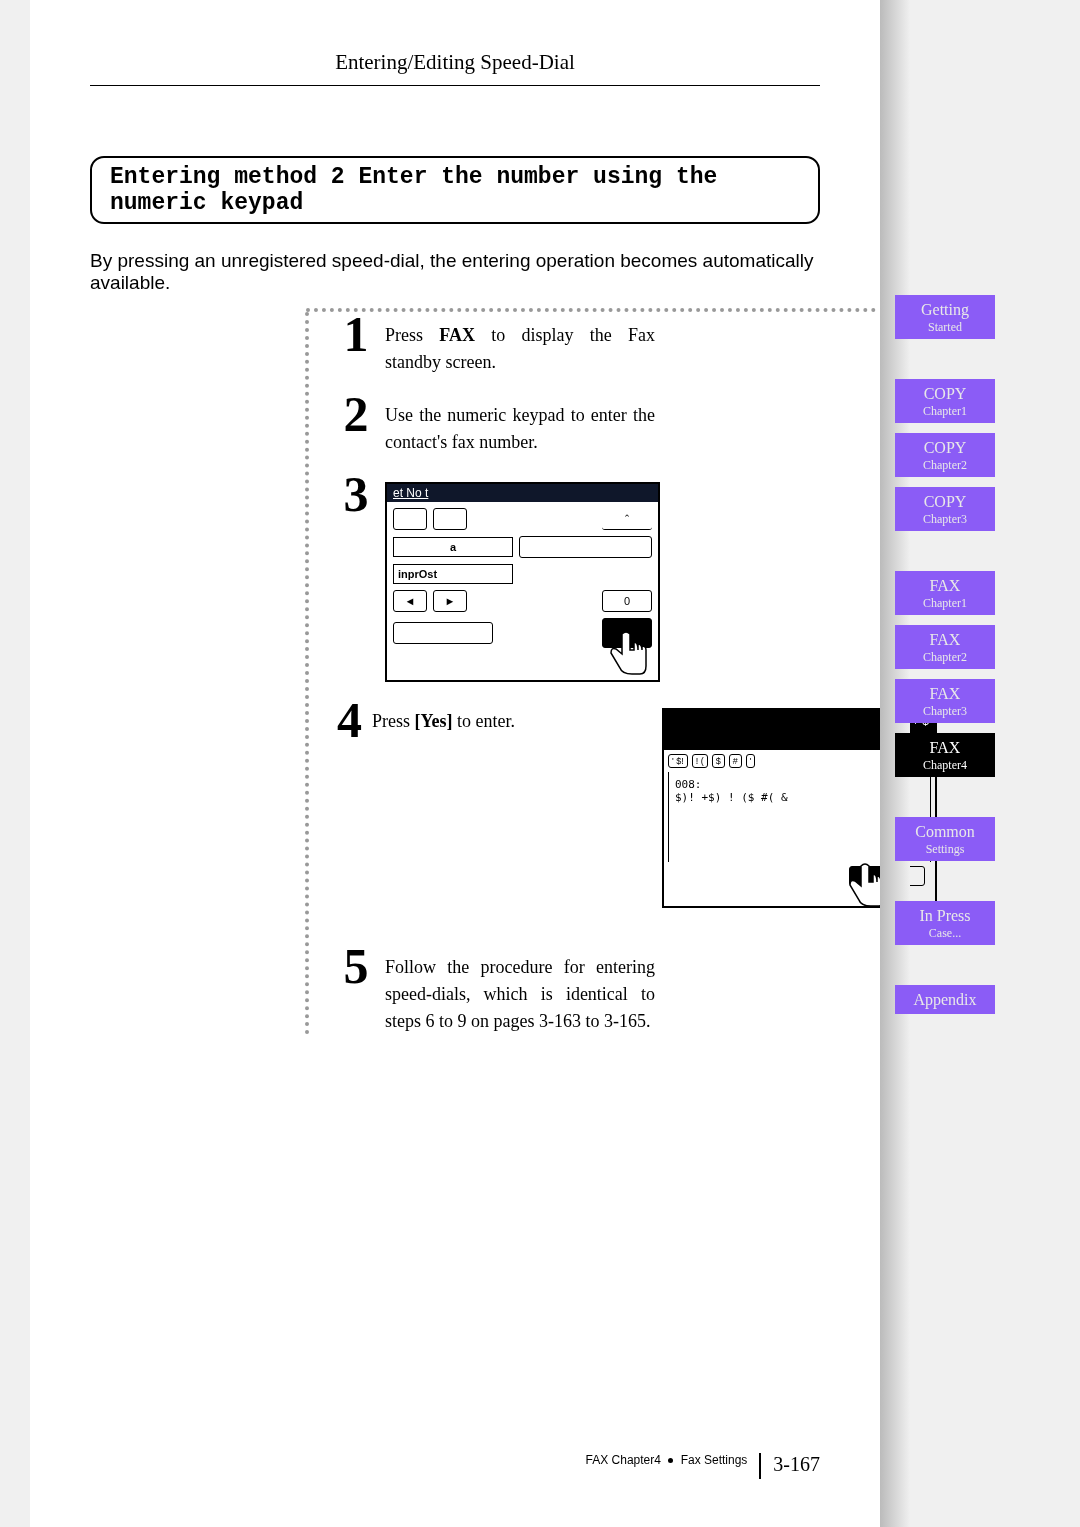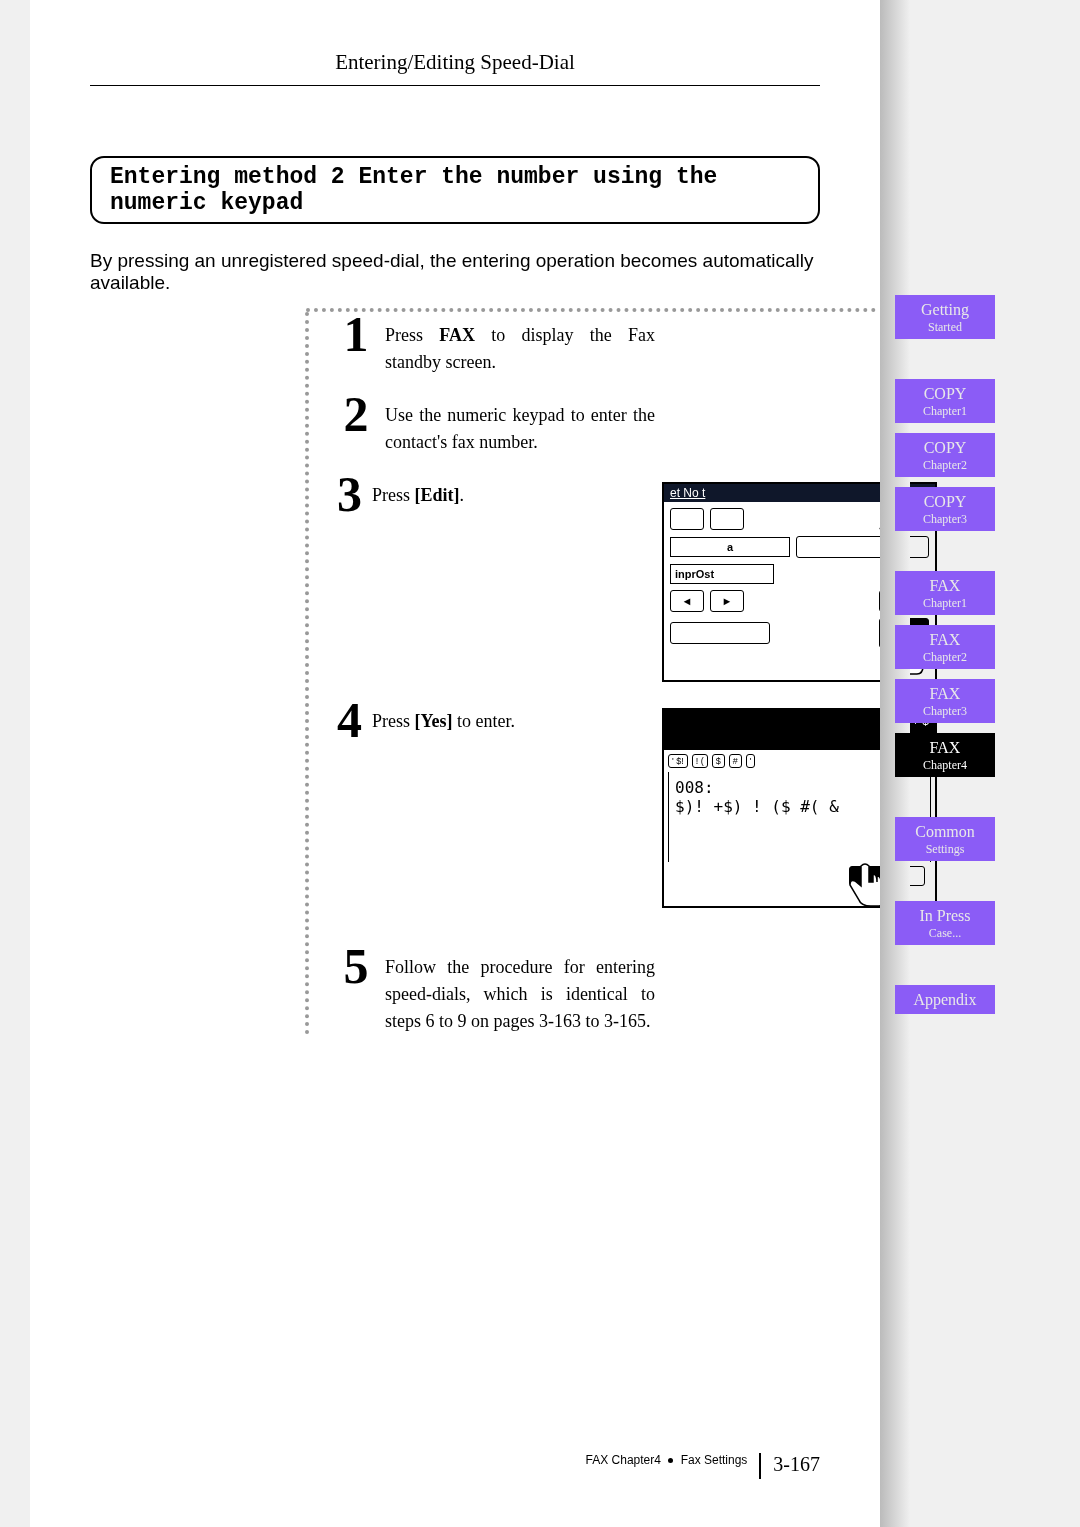--- a/index.html
+++ b/index.html
@@ -105,21 +105,21 @@
   .screen-a .body-area { padding: 6px; }
   .screen-a .row { display: flex; gap: 6px; margin-bottom: 6px; align-items: center; }
   .screen-a .field { border: 1px solid #000; height: 20px; line-height: 18px; padding: 0 4px; font-weight: bold; }
   .screen-a .btn { border: 1px solid #000; border-radius: 3px; height: 22px; line-height: 20px; padding: 0 8px; text-align: center; }
   .screen-a .big-black { background:#000; border:1px solid #000; border-radius:3px; width:50px; height:30px; }
   .hand-svg { position: absolute; width: 50px; height: 50px; }
   .screen-b .top-strip { background:#000; color:#fff; padding:4px 6px; display:flex; justify-content:space-between; font-size:12px; height:40px; }
   .screen-b .body-area { padding:4px; }
   .screen-b .mini-row { display:flex; gap:4px; margin-bottom:4px; }
   .screen-b .mini-btn { border:1px solid #000; border-radius:3px; font-size:9px; padding:1px 3px; }
-  .screen-b .list-area { border-left:1px solid #000; border-right:1px solid #000; height:90px; padding:6px; font-family: monospace; font-size:16px; position:relative; }
+  .screen-b .list-area { border-left:1px solid #000; border-right:1px solid #000; height:90px; padding:6px; font-family: monospace; font-size:11px; position:relative; }
   .screen-b .bottom-row { display:flex; justify-content:flex-end; gap:4px; padding:4px 6px; }
   .screen-b .black-btn { background:#000; border:1px solid #000; border-radius:3px; width:36px; height:20px; }
   .screen-b .out-btn { border:1px solid #000; border-radius:3px; width:36px; height:20px; text-align:center; line-height:18px; font-size:11px; }
 
   .side-tabs {
     position: absolute;
     left: 895px;
     top: 295px;
     width: 100px;
     display: flex;
@@ -179,38 +179,35 @@
     <div class="step">
       <div class="step-num">2</div>
       <div class="step-body">
         <div class="step-text">Use the numeric keypad to enter the contact's fax number.</div>
       </div>
     </div>
 
     <div class="step" style="min-height:210px;">
       <div class="step-num">3</div>
       <div class="step-body">
-        <div class="step-text">
-          <span>Press </span><b>[Edit]</b><span>.</span>
-        </div>
         <div class="step-img screen-a">
           <div class="top-strip">et   No   t</div>
           <div class="body-area">
             <div class="row">
               <div class="btn" style="width:34px;">&nbsp;</div>
               <div class="btn" style="width:34px;">&nbsp;</div>
               <div style="flex:1"></div>
               <div class="btn" style="width:50px;font-size:9px;border:none;border-bottom:1px solid #000;">⌃</div>
             </div>
             <div class="row">
               <div class="field" style="width:120px;text-align:center;">a</div>
               <div class="btn" style="flex:1">&nbsp;</div>
             </div>
             <div class="row">
-              <div class="field" style="width:104px;">inprOst</div>
+              <div class="field" style="width:120px;">inprOst</div>
             </div>
             <div class="row">
               <div class="btn" style="width:34px;">◄</div>
               <div class="btn" style="width:34px;">►</div>
               <div style="flex:1"></div>
               <div class="btn" style="width:50px;">0</div>
             </div>
             <div class="row">
               <div class="btn" style="width:100px;">&nbsp;</div>
               <div style="flex:1"></div>

